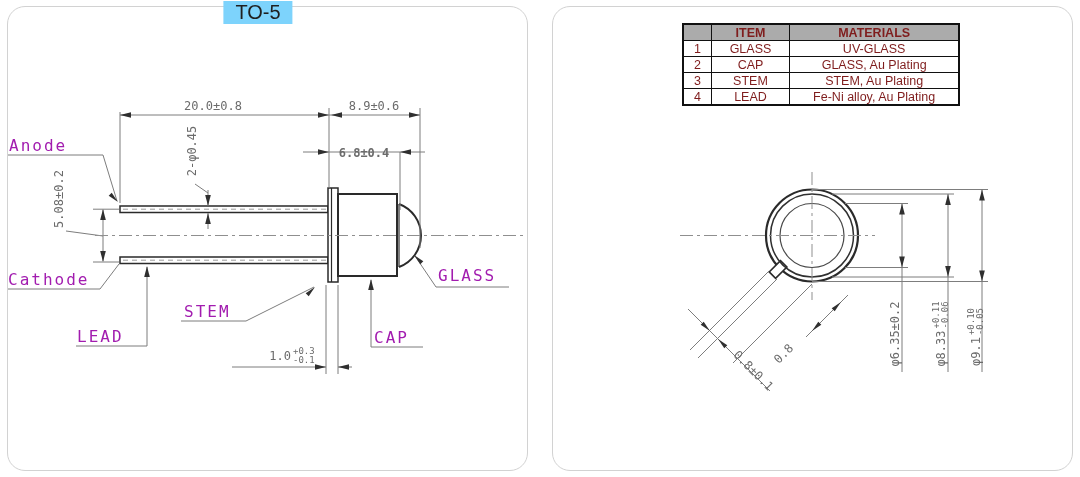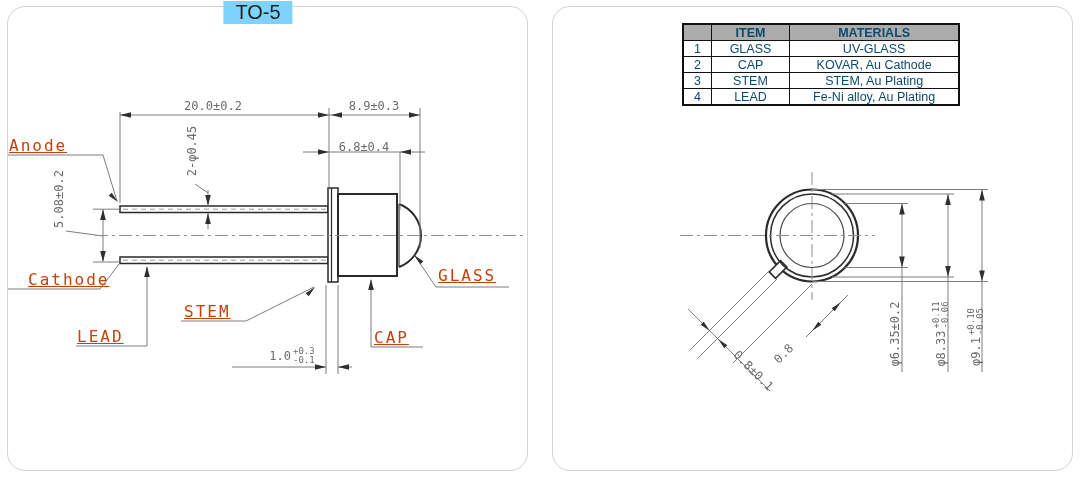--- a/index.html
+++ b/index.html
@@ -27,37 +27,36 @@
 
   
   .dimtext {
     position:absolute; color:#6b6b6b; font-size:12px; line-height:13px;
     white-space:nowrap; transform:translate(-50%,-50%);
   }
   .dimtext.rot90  { transform:translate(-50%,-50%) rotate(-90deg); }
   .dimtext.rot45  { transform:translate(-50%,-50%) rotate(45deg); }
   .dimtext.rotm45 { transform:translate(-50%,-50%) rotate(-45deg); }
   .parttext {
-    position:absolute; color:#c2410c; font-size:16px; letter-spacing:2px;
+    position:absolute; color:#a21caf; font-size:16px; letter-spacing:2px;
     white-space:nowrap;
-    text-decoration:underline;
   }
   .tolstack {
     display:inline-flex; flex-direction:column; font-size:9px; line-height:9px;
     margin-left:2px; vertical-align:middle; text-align:left;
   }
   #title {
     position:absolute; left:258px; top:1px; transform:translateX(-50%);
     background:#7dd3fc; padding:0 12px; color:#1f1f1f; font-size:20px;
     font-family:"Liberation Sans", sans-serif; z-index:5;
   }
   #materials-table {
     position:absolute; left:682px; top:23px; width:278px;
     border-collapse:collapse; background:#fff;
-    font-family:"Liberation Sans", sans-serif; font-size:12.5px; color:#0c4a6e;
+    font-family:"Liberation Sans", sans-serif; font-size:12.5px; color:#7f1d1d;
     border:2px solid #111; table-layout:fixed;
   }
   #materials-table th, #materials-table td {
     border:1.5px solid #111; height:15px; padding:0; text-align:center;
     overflow:hidden; white-space:nowrap;
   }
   #materials-table th { background:#ababab; font-weight:700; }
   #materials-table td { font-weight:400; }
   .col-no { width:28px; } .col-item { width:78px; } .col-mat { width:168px; }
 </style>
@@ -173,34 +172,34 @@
       <polygon class="ah" points="841,302 834.7,311.3 831.7,308.3"></polygon>
       <polygon class="ah" points="812,331 818.3,321.7 821.3,324.7"></polygon>
       <polygon class="ah" points="710,331 700.7,324.7 703.7,321.7"></polygon>
       <polygon class="ah" points="718,339 727.3,345.3 724.3,348.3"></polygon>
 
       <line x1="680" y1="235.5" x2="875" y2="235.5" class="cl"></line>
       <line x1="812" y1="172" x2="812" y2="300" class="cl"></line>
     </g>
   </svg>
 
-  <div class="dimtext" style="left:213px; top:106px;">20.0±0.2</div>
-  <div class="dimtext" style="left:374px; top:106px;">8.9±0.3</div>
-  <div class="dimtext" style="left:364px; top:147px;">6.8±0.4</div>
+  <div class="dimtext" style="left:213px; top:106px;">20.0±0.8</div>
+  <div class="dimtext" style="left:374px; top:106px;">8.9±0.6</div>
+  <div class="dimtext" style="left:364px; top:153px;font-weight:bold;">6.8±0.4</div>
   <div class="dimtext rot90" style="left:192px; top:151px;">2-φ0.45</div>
   <div class="dimtext rot90" style="left:59px; top:199px;">5.08±0.2</div>
   <div class="dimtext" style="left:268px; top:356px;margin-left:24px;">
     <span>1.0</span><span class="tolstack">
         <span>+0.3</span>
         <span>-0.1</span>
       </span>
   </div>
 
   <div class="parttext" style="left:9px; top:136px;">Anode</div>
-  <div class="parttext" style="left:8px; top:270px;margin-left:20px;">Cathode</div>
+  <div class="parttext" style="left:8px; top:270px;">Cathode</div>
   <div class="parttext" style="left:77px; top:327px;">LEAD</div>
   <div class="parttext" style="left:184px; top:302px;">STEM</div>
   <div class="parttext" style="left:374px; top:328px;">CAP</div>
   <div class="parttext" style="left:438px; top:266px;">GLASS</div>
 
   <div class="dimtext rot90" style="left:895px; top:334px;">φ6.35±0.2</div>
   <div class="dimtext rot90" style="left:941px; top:334px;">
     <span>φ8.33</span><span class="tolstack">
         <span>+0.11</span>
         <span>-0.06</span>
@@ -228,21 +227,21 @@
       <th>MATERIALS</th>
     </tr>
     <tr>
       <td>1</td>
       <td>GLASS</td>
       <td>UV-GLASS</td>
     </tr>
     <tr>
       <td>2</td>
       <td>CAP</td>
-      <td>KOVAR, Au Cathode</td>
+      <td>GLASS, Au Plating</td>
     </tr>
     <tr>
       <td>3</td>
       <td>STEM</td>
       <td>STEM, Au Plating</td>
     </tr>
     <tr>
       <td>4</td>
       <td>LEAD</td>
       <td>Fe-Ni alloy, Au Plating</td>

